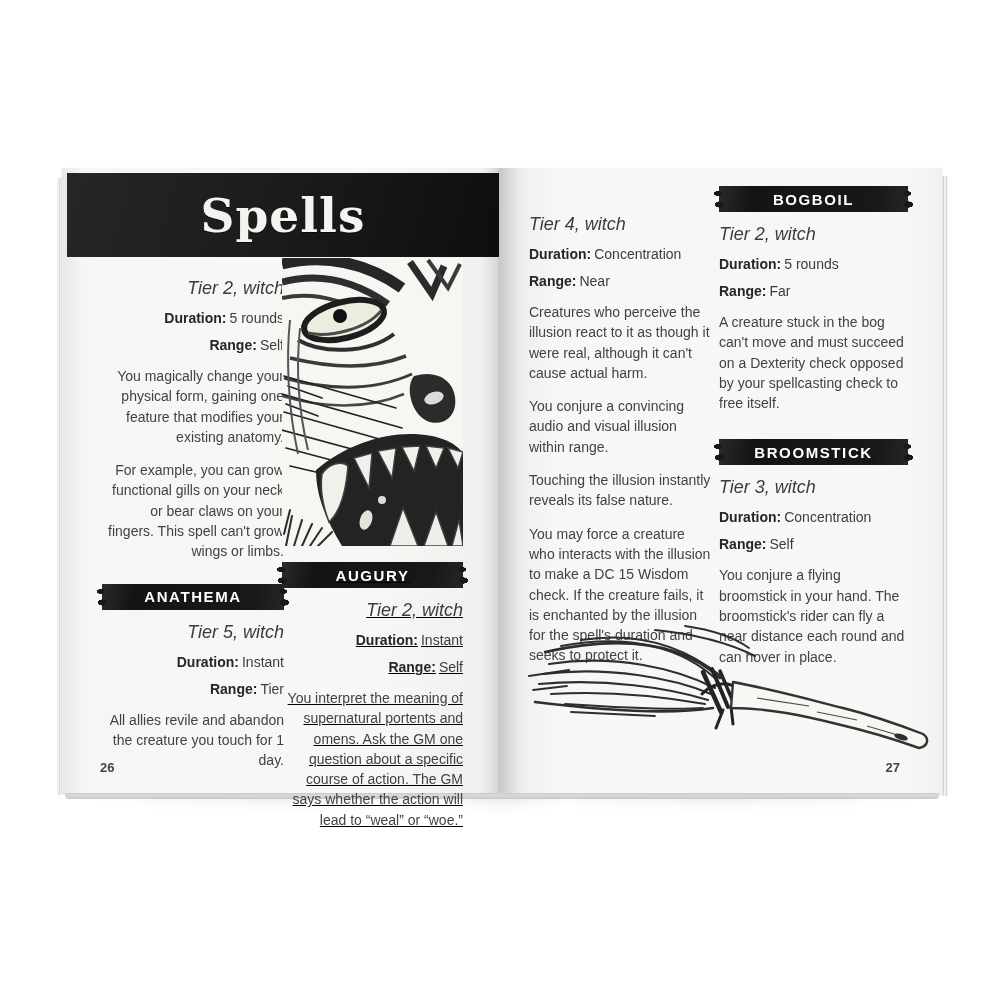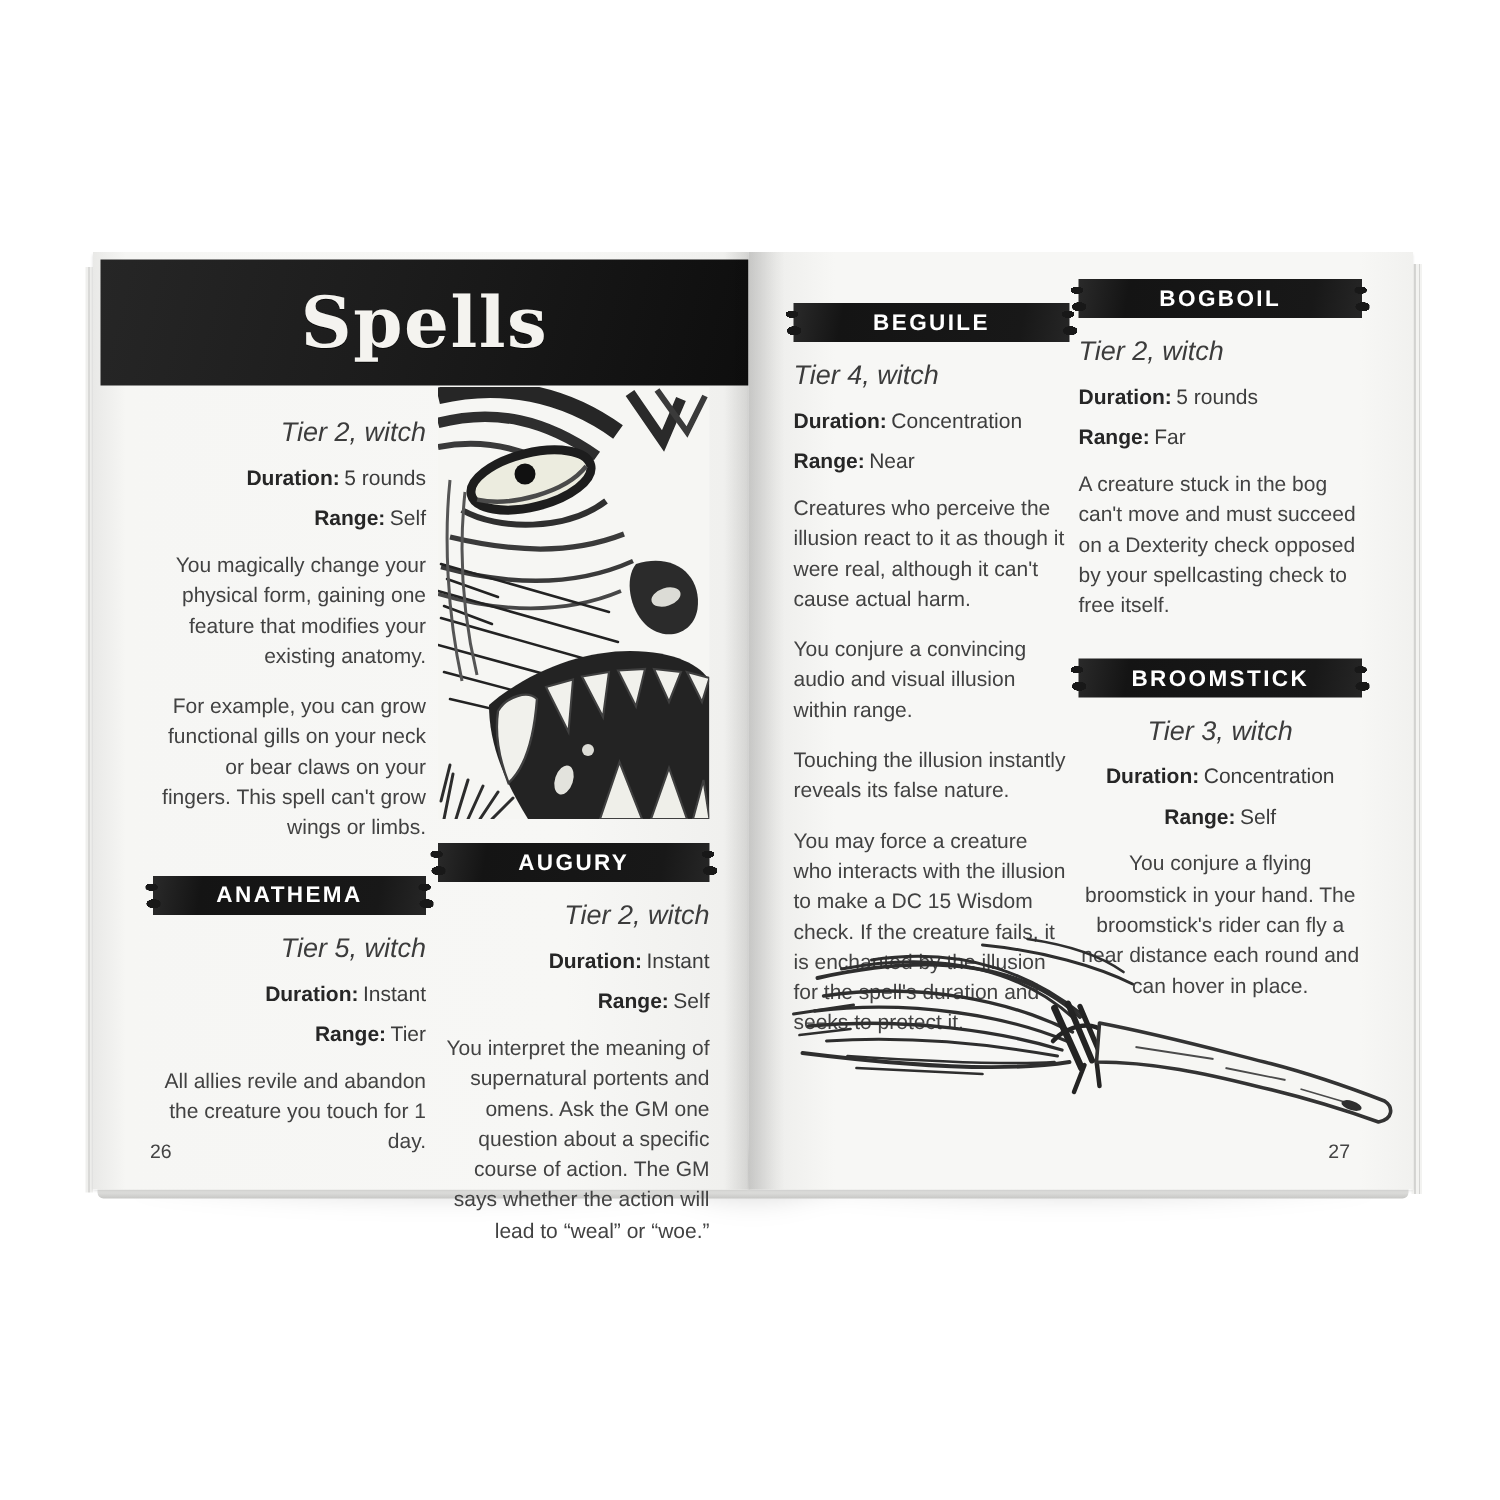--- a/index.html
+++ b/index.html
@@ -36,21 +36,21 @@
   
   .band{position:absolute;left:5px;top:5px;right:0;height:84px;
     background:linear-gradient(105deg,#262626 0%,#1c1c1c 45%,#0e0e0e 100%);
     display:flex;align-items:center;justify-content:center;}
   .band-title{color:#f4f3ef;font-family:"DejaVu Serif","Liberation Serif",serif;
     font-weight:700;font-size:47px;letter-spacing:1px;text-shadow:0 1px 0 rgba(0,0,0,.6);}
 
   
   .col{position:absolute;}
   .lp-col1{left:40px;top:98px;width:182px;}
-  .lp-col2{left:230px;top:90px;width:181px;}
+  .lp-col2{left:220px;top:90px;width:181px;text-decoration:underline;}
   .rp-col1{left:30px;top:34px;width:184px;}
   .rp-col2{left:220px;top:18px;width:189px;}
 
   
   .bar{position:relative;height:26px;background:linear-gradient(100deg,#2a2a2a 0%,#141414 18%,#181818 82%,#262626 100%);
     display:flex;align-items:center;justify-content:center;margin-bottom:4px;}
   .bar::before,.bar::after{content:"";position:absolute;top:2px;bottom:2px;width:10px;
     background:
       radial-gradient(7px 4px at 40% 25%,#181818 60%,rgba(24,24,24,0) 62%),
       radial-gradient(8px 5px at 55% 75%,#181818 60%,rgba(24,24,24,0) 62%);}
@@ -64,21 +64,21 @@
   .body-p{color:#424242;font-size:14px;line-height:1.45;margin:13px 0 0;}
   .spell{margin-bottom:22px;}
 
   
   .creature-box{width:181px;height:288px;overflow:hidden;background:#f6f6f3;margin-bottom:16px;}
   .creature-box svg{display:block;width:100%;height:100%;}
   .broom-box{position:absolute;left:6px;top:438px;width:428px;height:152px;}
   .broom-box svg{display:block;width:100%;height:100%;}
 
   
-  .pagenum{position:absolute;bottom:18px;color:#444;font-size:13px;}
+  .pagenum{position:absolute;bottom:18px;color:#444;font-size:13px;font-weight:bold;}
   .pagenum.left-n{left:38px;}
   .pagenum.right-n{right:42px;}
 </style>
 </head>
 <body>
 
 <div class="scene">
   <div class="book">
     <div class="book-shadow"></div>
     <div class="book-edge-bottom"></div>
@@ -194,23 +194,20 @@
           <p class="body-p">You interpret the meaning of supernatural portents and omens. Ask the GM one question about a specific course of action. The GM says whether the action will lead to “weal” or “woe.”</p>
         </section>
       </div>
 
       <div class="pagenum left-n">26</div>
     </div>
 
     <div class="page right">
       <div class="col rp-col1">
         <section class="spell">
-          <div class="bar">
-              <span>BEGUILE</span>
-            </div>
           <p class="tier">Tier 4, witch</p>
           <p class="meta"><b>Duration:</b><span>Concentration</span></p>
           <p class="meta"><b>Range:</b><span>Near</span></p>
           <p class="body-p">Creatures who perceive the illusion react to it as though it were real, although it can't cause actual harm.</p>
           <p class="body-p">You conjure a convincing audio and visual illusion within range.</p>
           <p class="body-p">Touching the illusion instantly reveals its false nature.</p>
           <p class="body-p">You may force a creature who interacts with the illusion to make a DC 15 Wisdom check. If the creature fails, it is enchanted by the illusion for the spell's duration and seeks to protect it.</p>
         </section>
       </div>
 
@@ -218,21 +215,21 @@
         <section class="spell">
           <div class="bar">
               <span>BOGBOIL</span>
             </div>
           <p class="tier">Tier 2, witch</p>
           <p class="meta"><b>Duration:</b><span>5 rounds</span></p>
           <p class="meta"><b>Range:</b><span>Far</span></p>
           <p class="body-p">A creature stuck in the bog can't move and must succeed on a Dexterity check opposed by your spellcasting check to free itself.</p>
         </section>
 
-        <section class="spell" style="margin-top:26px;text-align:center;">
+        <section class="spell" style="margin-top:26px;">
           <div class="bar">
               <span>BROOMSTICK</span>
             </div>
           <p class="tier">Tier 3, witch</p>
           <p class="meta"><b>Duration:</b><span>Concentration</span></p>
           <p class="meta"><b>Range:</b><span>Self</span></p>
           <p class="body-p">You conjure a flying broomstick in your hand. The broomstick's rider can fly a near distance each round and can hover in place.</p>
         </section>
       </div>
 

